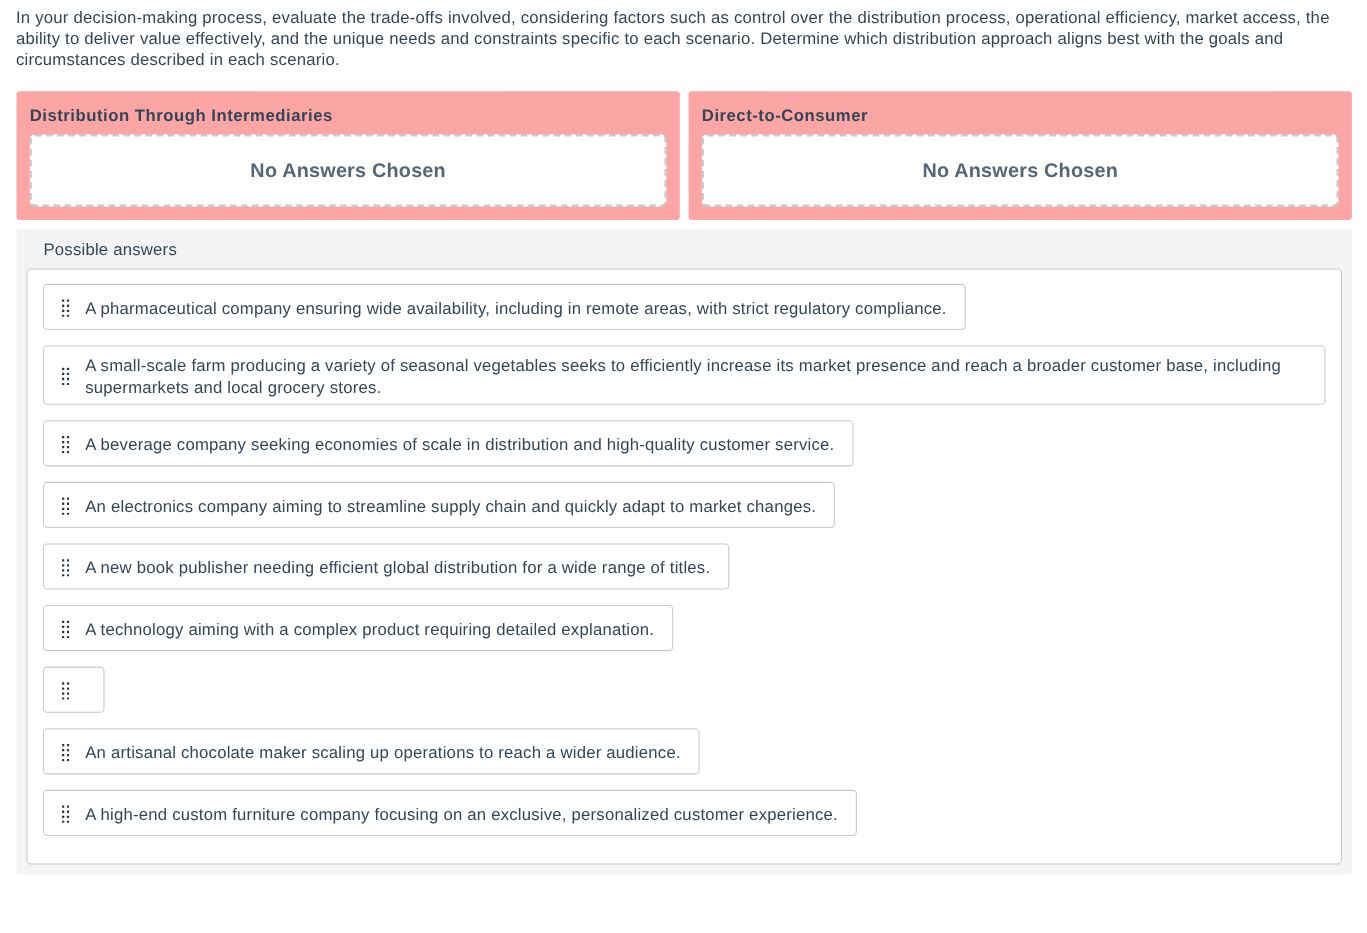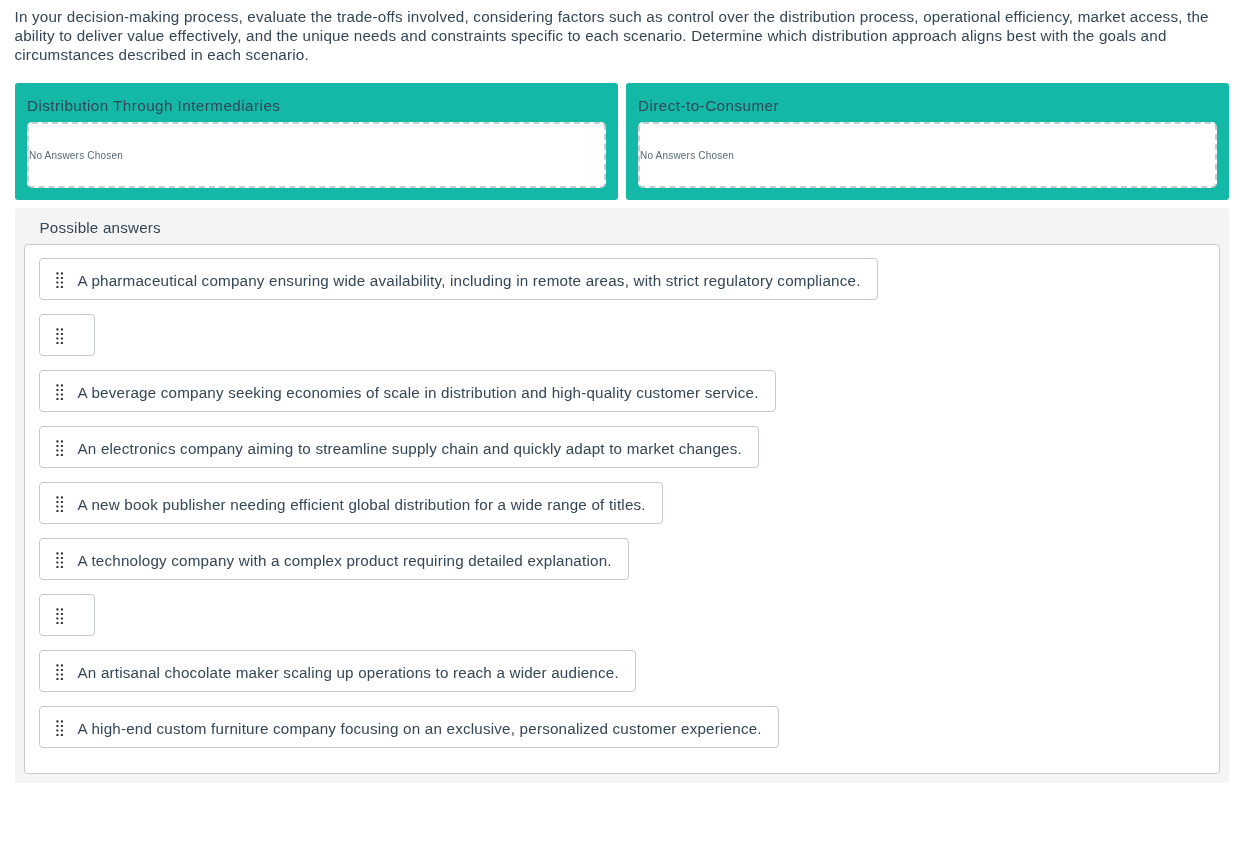--- a/index.html
+++ b/index.html
@@ -32,44 +32,46 @@
 
   .buckets {
     position: absolute;
     left: 15px;
     top: 83px;
     width: 1214px;
     display: flex;
     gap: 8px;
   }
   .bucket {
-    background: #14b8a6;
+    background: #fca5a5;
     border-radius: 3px;
     flex: 1 1 0;
     padding: 9px 12px 12px 12px;
     box-sizing: border-box;
+    font-weight: bold;
   }
   .bucket-title {
     font-size: 15.2px;
     letter-spacing: 0.47px;
     line-height: 20px;
     color: #334657;
     height: 20px;
     margin: 4px 0 6px 0;
     transform: translateZ(0);
   }
   .dropzone {
     border: 2px dashed #c5ccd2;
     border-radius: 5px;
     background: #ffffff;
     height: 66px;
     box-sizing: border-box;
     display: flex;
     align-items: center;
-    font-size: 10px;
+    justify-content: center;
+    font-size: 18px;
     letter-spacing: 0.2px;
     color: #556775;
   }
 
   .possible {
     position: absolute;
     left: 15px;
     top: 208px;
     width: 1214px;
     background: #f4f4f4;
@@ -167,20 +169,21 @@
             <span class="handle"><svg width="7" height="18" viewBox="0 0 7 18">
                 <rect x="0.35" y="2.3" width="2.1" height="2.1" rx="0.5" fill="#2a3643"></rect>
                 <rect x="4.85" y="2.3" width="2.1" height="2.1" rx="0.5" fill="#2a3643"></rect>
                 <rect x="0.35" y="6.8999999999999995" width="2.1" height="2.1" rx="0.5" fill="#2a3643"></rect>
                 <rect x="4.85" y="6.8999999999999995" width="2.1" height="2.1" rx="0.5" fill="#2a3643"></rect>
                 <rect x="0.35" y="11.5" width="2.1" height="2.1" rx="0.5" fill="#2a3643"></rect>
                 <rect x="4.85" y="11.5" width="2.1" height="2.1" rx="0.5" fill="#2a3643"></rect>
                 <rect x="0.35" y="16.099999999999998" width="2.1" height="2.1" rx="0.5" fill="#2a3643"></rect>
                 <rect x="4.85" y="16.099999999999998" width="2.1" height="2.1" rx="0.5" fill="#2a3643"></rect>
               </svg></span>
+            <span class="answer-text">A small-scale farm producing a variety of seasonal vegetables seeks to efficiently increase its market presence and reach a broader customer base, including supermarkets and local grocery stores.</span>
           </div></div>
         <div class="answer-row"><div class="answer">
             <span class="handle"><svg width="7" height="18" viewBox="0 0 7 18">
                 <rect x="0.35" y="2.3" width="2.1" height="2.1" rx="0.5" fill="#2a3643"></rect>
                 <rect x="4.85" y="2.3" width="2.1" height="2.1" rx="0.5" fill="#2a3643"></rect>
                 <rect x="0.35" y="6.8999999999999995" width="2.1" height="2.1" rx="0.5" fill="#2a3643"></rect>
                 <rect x="4.85" y="6.8999999999999995" width="2.1" height="2.1" rx="0.5" fill="#2a3643"></rect>
                 <rect x="0.35" y="11.5" width="2.1" height="2.1" rx="0.5" fill="#2a3643"></rect>
                 <rect x="4.85" y="11.5" width="2.1" height="2.1" rx="0.5" fill="#2a3643"></rect>
                 <rect x="0.35" y="16.099999999999998" width="2.1" height="2.1" rx="0.5" fill="#2a3643"></rect>
@@ -218,21 +221,21 @@
             <span class="handle"><svg width="7" height="18" viewBox="0 0 7 18">
                 <rect x="0.35" y="2.3" width="2.1" height="2.1" rx="0.5" fill="#2a3643"></rect>
                 <rect x="4.85" y="2.3" width="2.1" height="2.1" rx="0.5" fill="#2a3643"></rect>
                 <rect x="0.35" y="6.8999999999999995" width="2.1" height="2.1" rx="0.5" fill="#2a3643"></rect>
                 <rect x="4.85" y="6.8999999999999995" width="2.1" height="2.1" rx="0.5" fill="#2a3643"></rect>
                 <rect x="0.35" y="11.5" width="2.1" height="2.1" rx="0.5" fill="#2a3643"></rect>
                 <rect x="4.85" y="11.5" width="2.1" height="2.1" rx="0.5" fill="#2a3643"></rect>
                 <rect x="0.35" y="16.099999999999998" width="2.1" height="2.1" rx="0.5" fill="#2a3643"></rect>
                 <rect x="4.85" y="16.099999999999998" width="2.1" height="2.1" rx="0.5" fill="#2a3643"></rect>
               </svg></span>
-            <span class="answer-text">A technology company with a complex product requiring detailed explanation.</span>
+            <span class="answer-text">A technology aiming with a complex product requiring detailed explanation.</span>
           </div></div>
         <div class="answer-row"><div class="answer">
             <span class="handle"><svg width="7" height="18" viewBox="0 0 7 18">
                 <rect x="0.35" y="2.3" width="2.1" height="2.1" rx="0.5" fill="#2a3643"></rect>
                 <rect x="4.85" y="2.3" width="2.1" height="2.1" rx="0.5" fill="#2a3643"></rect>
                 <rect x="0.35" y="6.8999999999999995" width="2.1" height="2.1" rx="0.5" fill="#2a3643"></rect>
                 <rect x="4.85" y="6.8999999999999995" width="2.1" height="2.1" rx="0.5" fill="#2a3643"></rect>
                 <rect x="0.35" y="11.5" width="2.1" height="2.1" rx="0.5" fill="#2a3643"></rect>
                 <rect x="4.85" y="11.5" width="2.1" height="2.1" rx="0.5" fill="#2a3643"></rect>
                 <rect x="0.35" y="16.099999999999998" width="2.1" height="2.1" rx="0.5" fill="#2a3643"></rect>

